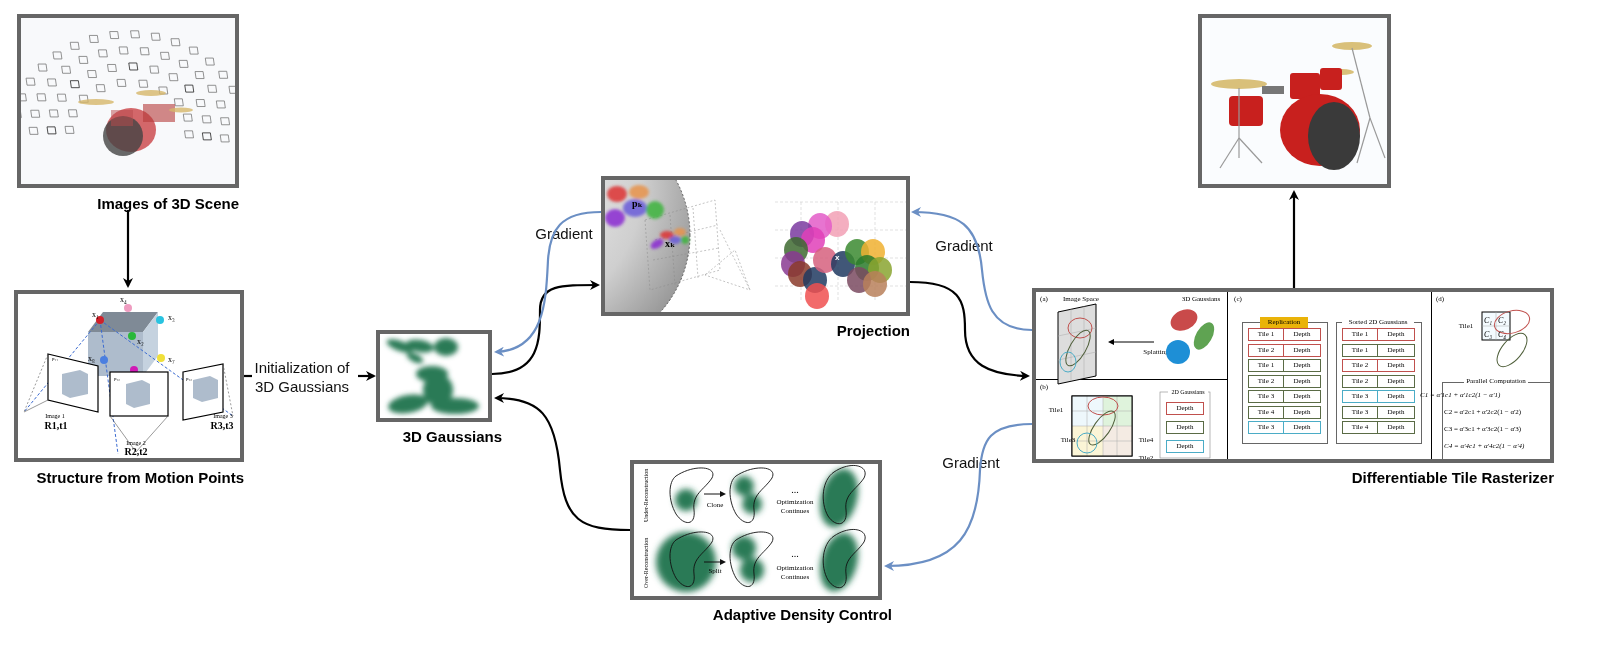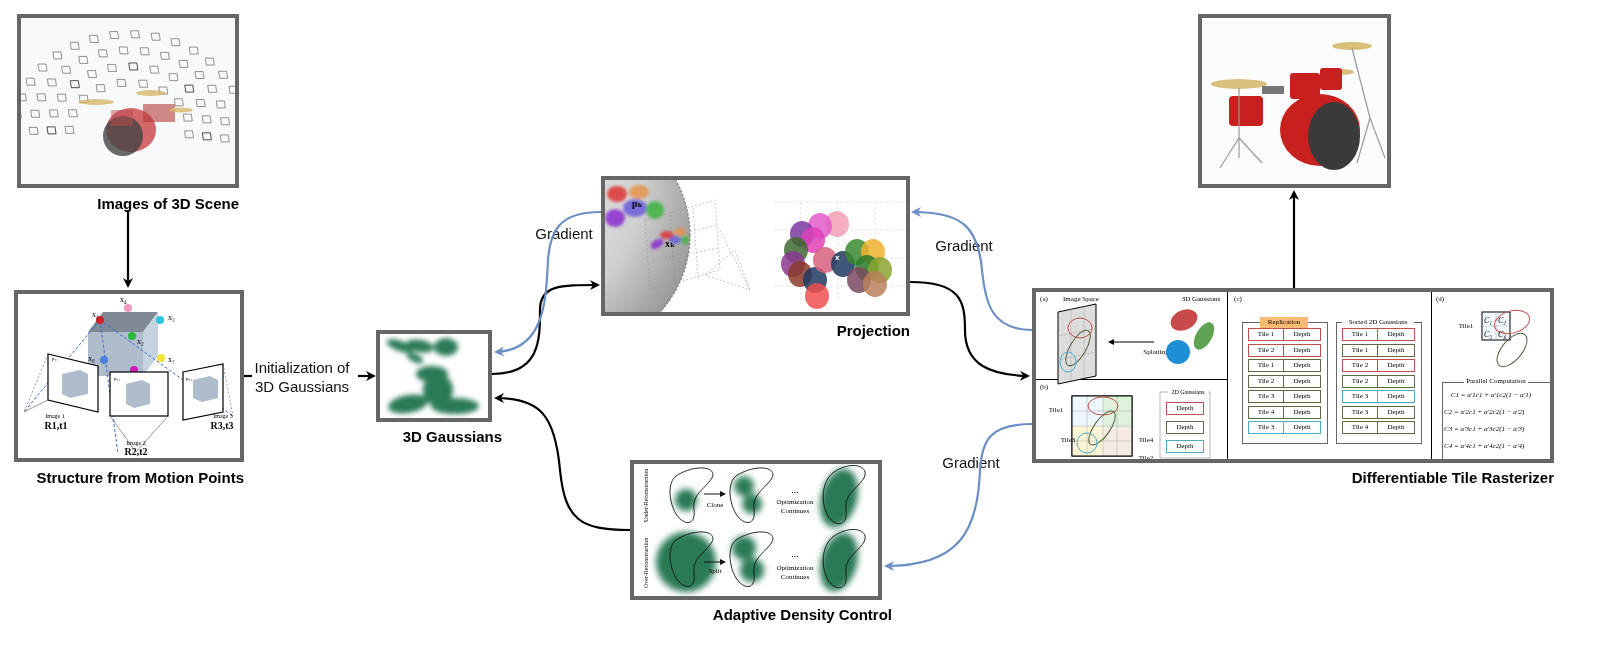--- a/index.html
+++ b/index.html
@@ -346,21 +346,21 @@
   <div class="tbl-cell" style="left:98px;top:113px;width:24px;margin-top:48px;">Tile2</div>
   <div class="tbl-cell" style="left:20px;top:143px;width:24px;">Tile3</div>
   <div class="tbl-cell" style="left:98px;top:143px;width:24px;">Tile4</div>
   <div class="tbl-cell" style="left:132px;top:95px;width:40px;background:#fff;font-size:6px;">2D Gaussians</div>
   <div class="tbl-cell" style="left:130px;top:110px;width:36px;border:1px solid #c0504d;">Depth</div>
   <div class="tbl-cell" style="left:130px;top:129px;width:36px;border:1px solid #5a6b45;">Depth</div>
   <div class="tbl-cell" style="left:130px;top:148px;width:36px;border:1px solid #4bacc6;">Depth</div>
 
   <div class="tbl-cell" style="left:196px;top:2px;width:12px;">(c)</div>
   <div style="position:absolute;left:206px;top:30px;width:84px;height:120px;border:1px solid #666;"></div>
-  <div class="tbl-cell" style="left:224px;top:25px;width:48px;background:#fdba74;">Replication</div>
+  <div class="tbl-cell" style="left:224px;top:25px;width:48px;background:#eab308;">Replication</div>
   <div id="replication-rows">
       <div class="tbl-cell" style="left: 212px; top: 36px; width: 34px; border: 1px solid rgb(192, 80, 77);">Tile 1</div>
       <div class="tbl-cell" style="left: 247px; top: 36px; width: 36px; border: 1px solid rgb(192, 80, 77);">Depth</div>
       <div class="tbl-cell" style="left: 212px; top: 51.5px; width: 34px; border: 1px solid rgb(192, 80, 77);">Tile 2</div>
       <div class="tbl-cell" style="left: 247px; top: 51.5px; width: 36px; border: 1px solid rgb(192, 80, 77);">Depth</div>
       <div class="tbl-cell" style="left: 212px; top: 67px; width: 34px; border: 1px solid rgb(90, 107, 69);">Tile 1</div>
       <div class="tbl-cell" style="left: 247px; top: 67px; width: 36px; border: 1px solid rgb(90, 107, 69);">Depth</div>
       <div class="tbl-cell" style="left: 212px; top: 82.5px; width: 34px; border: 1px solid rgb(90, 107, 69);">Tile 2</div>
       <div class="tbl-cell" style="left: 247px; top: 82.5px; width: 36px; border: 1px solid rgb(90, 107, 69);">Depth</div>
       <div class="tbl-cell" style="left: 212px; top: 98px; width: 34px; border: 1px solid rgb(90, 107, 69);">Tile 3</div>
@@ -397,23 +397,23 @@
     <line x1="50" y1="34" x2="78" y2="34" stroke="#aaa" stroke-width="0.5"></line>
     <ellipse cx="80" cy="30" rx="18" ry="11" fill="none" stroke="#c0504d" stroke-width="1" transform="rotate(-15 80 30)"></ellipse>
     <ellipse cx="80" cy="58" rx="10" ry="20" fill="none" stroke="#4f5f3a" stroke-width="1" transform="rotate(40 80 58)"></ellipse>
     <text class="serif" font-size="8" font-style="italic" x="52" y="31">C₁</text>
     <text class="serif" font-size="8" font-style="italic" x="66" y="31">C₂</text>
     <text class="serif" font-size="8" font-style="italic" x="52" y="45">C₃</text>
     <text class="serif" font-size="8" font-style="italic" x="66" y="45">C₄</text>
   </svg>
   <div style="position:absolute;left:406px;top:90px;width:108px;height:80px;border:1px solid #666;border-bottom:none;"></div>
   <div class="tbl-cell" style="left:428px;top:84px;width:64px;background:#fff;">Parallel Computation</div>
-  <div class="tbl-cell" style="left:408px;top:98px;width:87px;font-style:italic;text-align:right;">C1 = α'1c1 + α'1c2(1 − α'1)</div>
-  <div class="tbl-cell" style="left:408px;top:115px;width:106px;font-style:italic;text-align:left;">C2 = α'2c1 + α'2c2(1 − α'2)</div>
-  <div class="tbl-cell" style="left:408px;top:132px;width:106px;font-style:italic;text-align:left;">C3 = α'3c1 + α'3c2(1 − α'3)</div>
+  <div class="tbl-cell" style="left:384px;top:98px;width:87px;font-style:italic;text-align:left;">C1 = α'1c1 + α'1c2(1 − α'1)</div>
+  <div class="tbl-cell" style="left:408px;top:115px;width:106px;text-align:left;">C2 = α'2c1 + α'2c2(1 − α'2)</div>
+  <div class="tbl-cell" style="left:408px;top:132px;width:106px;text-align:left;">C3 = α'3c1 + α'3c2(1 − α'3)</div>
   <div class="tbl-cell" style="left:408px;top:149px;width:106px;font-style:italic;text-align:left;">C4 = α'4c1 + α'4c2(1 − α'4)</div>
 </div>
 <div class="caption" style="left:1032px;top:469px;width:522px;">Differentiable Tile Rasterizer</div>
 
 <div class="lbl" style="left:532px;top:224px;width:64px;">Gradient</div>
 <div class="lbl" style="left:932px;top:236px;width:64px;">Gradient</div>
 <div class="lbl" style="left:939px;top:453px;width:64px;">Gradient</div>
 
 <svg class="overlay" width="1601" height="652">
   <defs>

